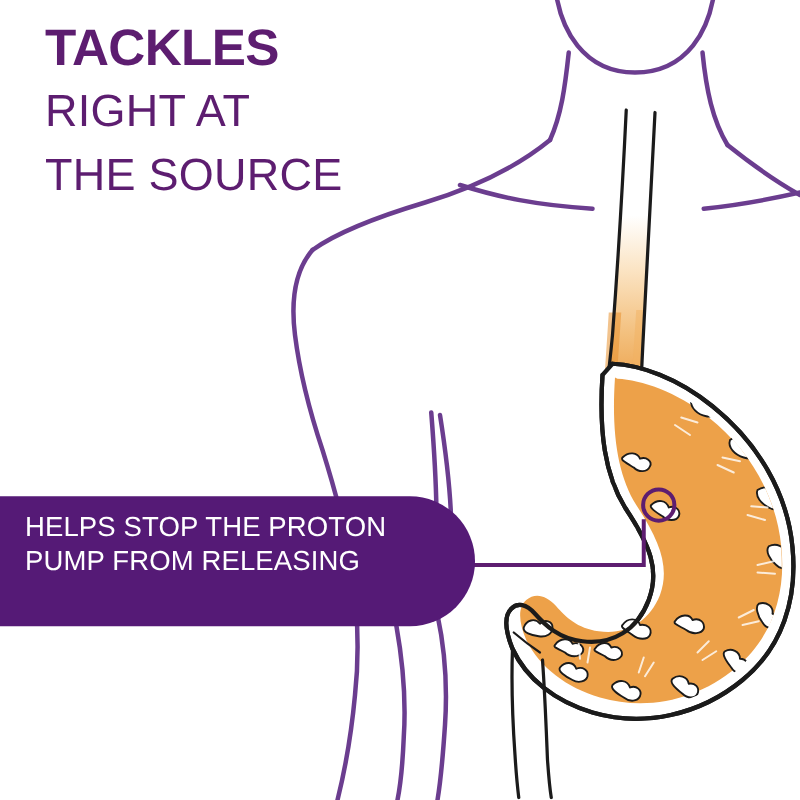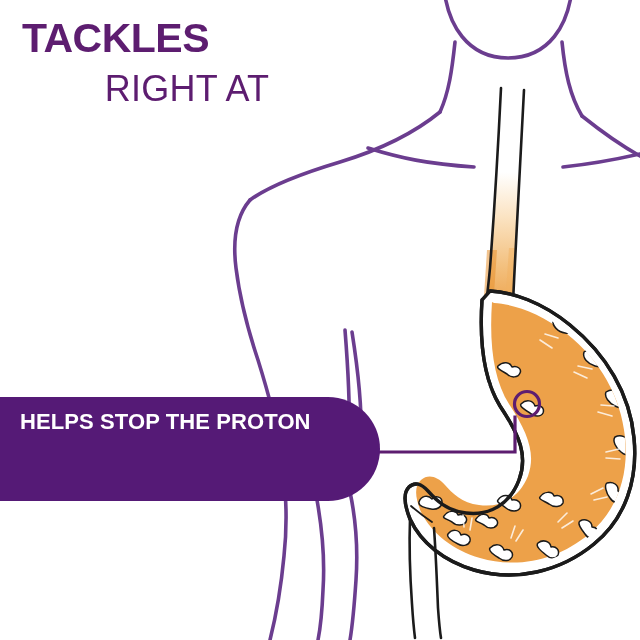--- a/index.html
+++ b/index.html
@@ -20,21 +20,21 @@
   }
   #art {
     position: absolute;
     left: 0;
     top: 0;
     width: 640px;
     height: 640px;
   }
   .headline-block {
     position: absolute;
-    left: 22px;
+    left: 36px;
     top: 16px;
     width: 330px;
     z-index: 5;
   }
   .headline-main {
     color: #5d1d70;
     font-weight: bold;
     font-size: 41px;
     line-height: 44px;
     letter-spacing: -0.5px;
@@ -45,37 +45,36 @@
   .headline-sub {
     color: #5d1d70;
     font-weight: normal;
     font-size: 36px;
     line-height: 44px;
     letter-spacing: 0.2px;
     text-transform: uppercase;
     margin: 0;
     padding-top: 7px;
     white-space: nowrap;
-    text-align: center;
   }
   .banner {
     position: absolute;
     left: -20px;
     top: 397px;
     width: 400px;
     height: 104px;
     background: #551a76;
     border-radius: 0 52px 52px 0;
     z-index: 6;
     box-sizing: border-box;
     padding: 12px 40px 12px 40px;
   }
   .banner-line {
     color: #ffffff;
-    font-weight: bold;
+    font-weight: normal;
     font-size: 22px;
     line-height: 26.5px;
     letter-spacing: 0.1px;
     text-transform: uppercase;
     white-space: nowrap;
     margin: 0;
   }
 </style>
 </head>
 <body>
@@ -266,19 +265,21 @@
 
     <g>
       <path d="M 0,452 L 515,452 L 515,417" fill="none" stroke="#5d1d70" stroke-width="3.2" stroke-linecap="square" stroke-linejoin="miter"></path>
       <circle cx="527" cy="404" r="12.5" fill="none" stroke="#5d1d70" stroke-width="3.2"></circle>
     </g>
   </svg>
 
   <div class="headline-block">
     <div class="headline-main">TACKLES</div>
     <div class="headline-sub">RIGHT AT</div>
+    <div class="headline-sub">THE SOURCE</div>
   </div>
 
   <div class="banner">
     <div class="banner-line">HELPS STOP THE PROTON</div>
+    <div class="banner-line">PUMP FROM RELEASING</div>
   </div>
 
 </div>
 
 </body></html>

